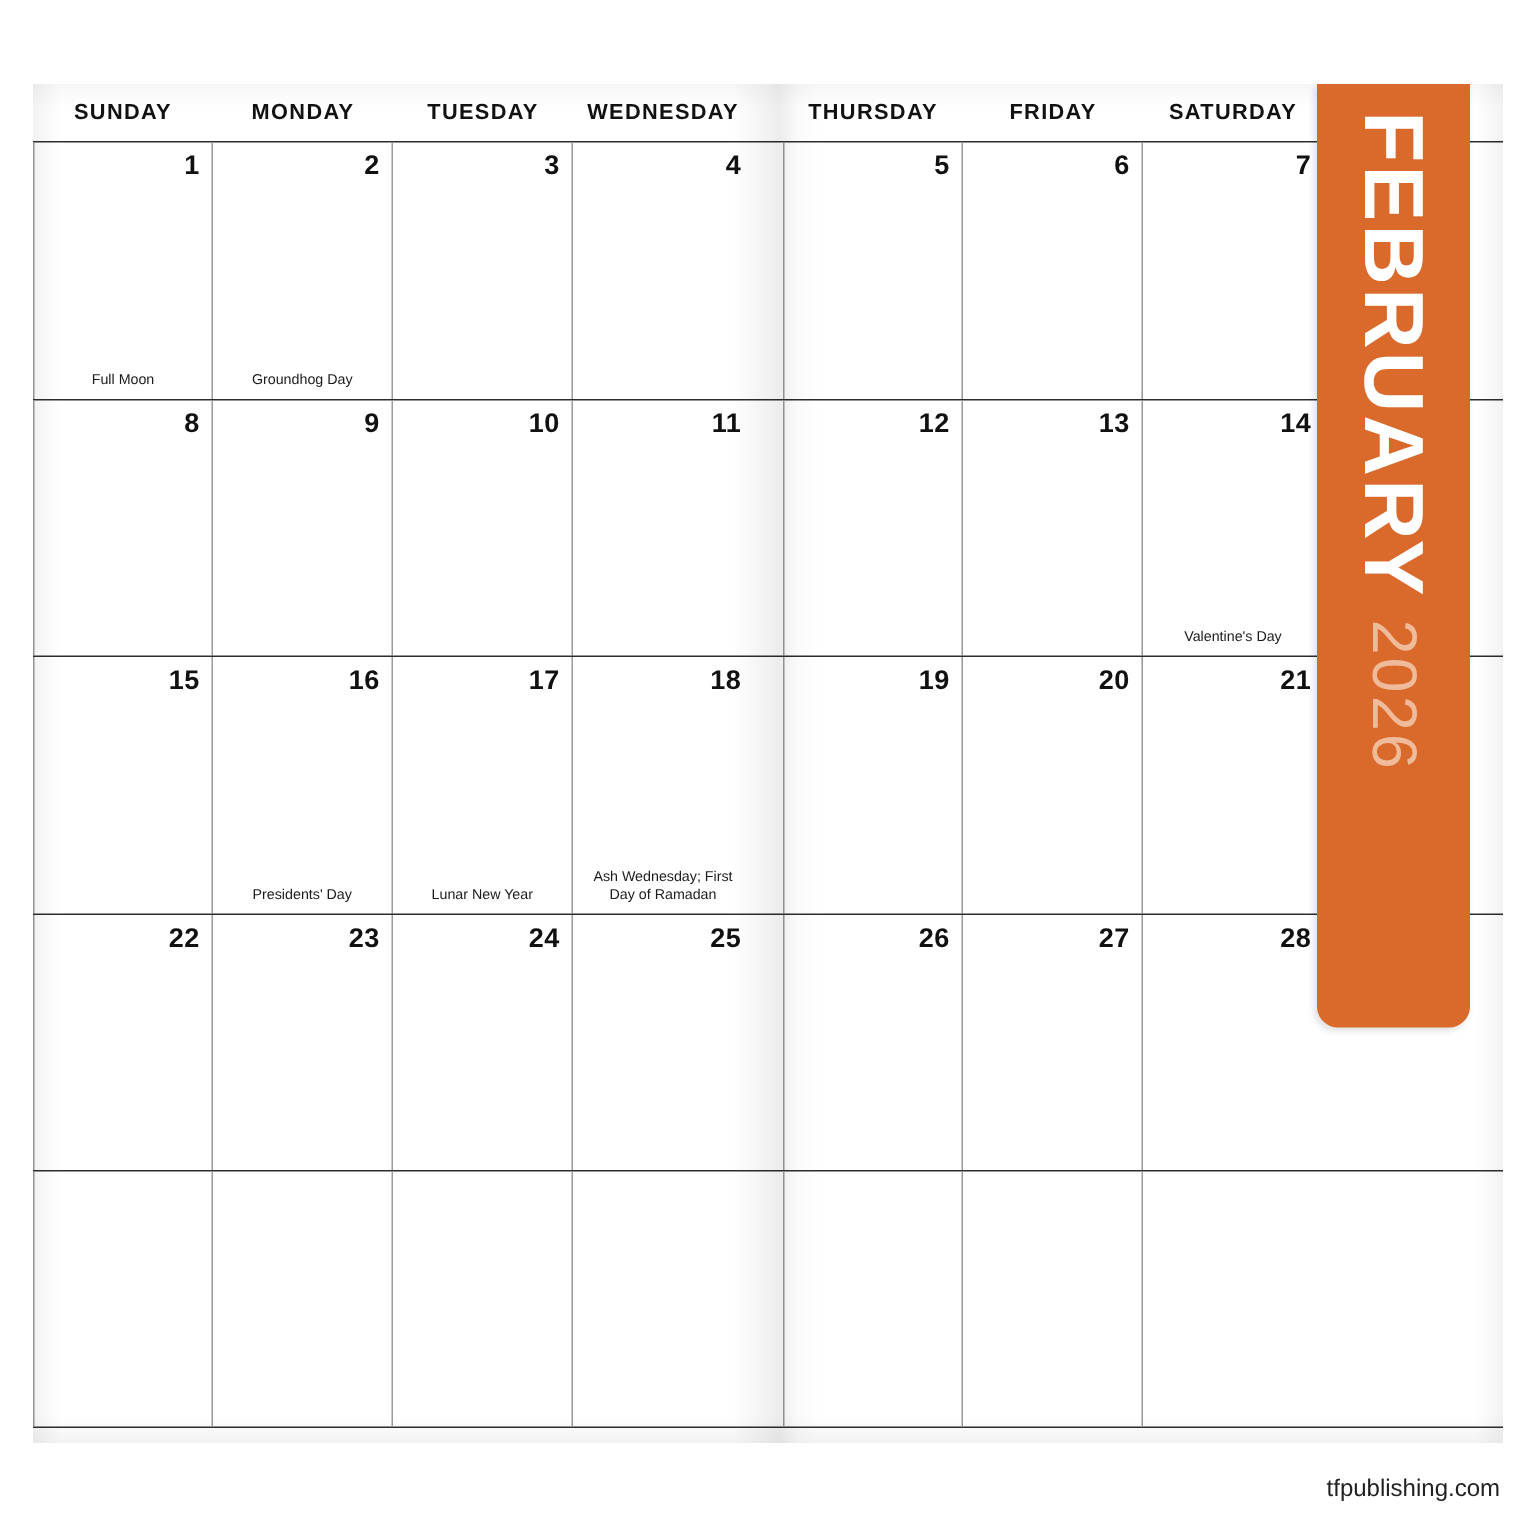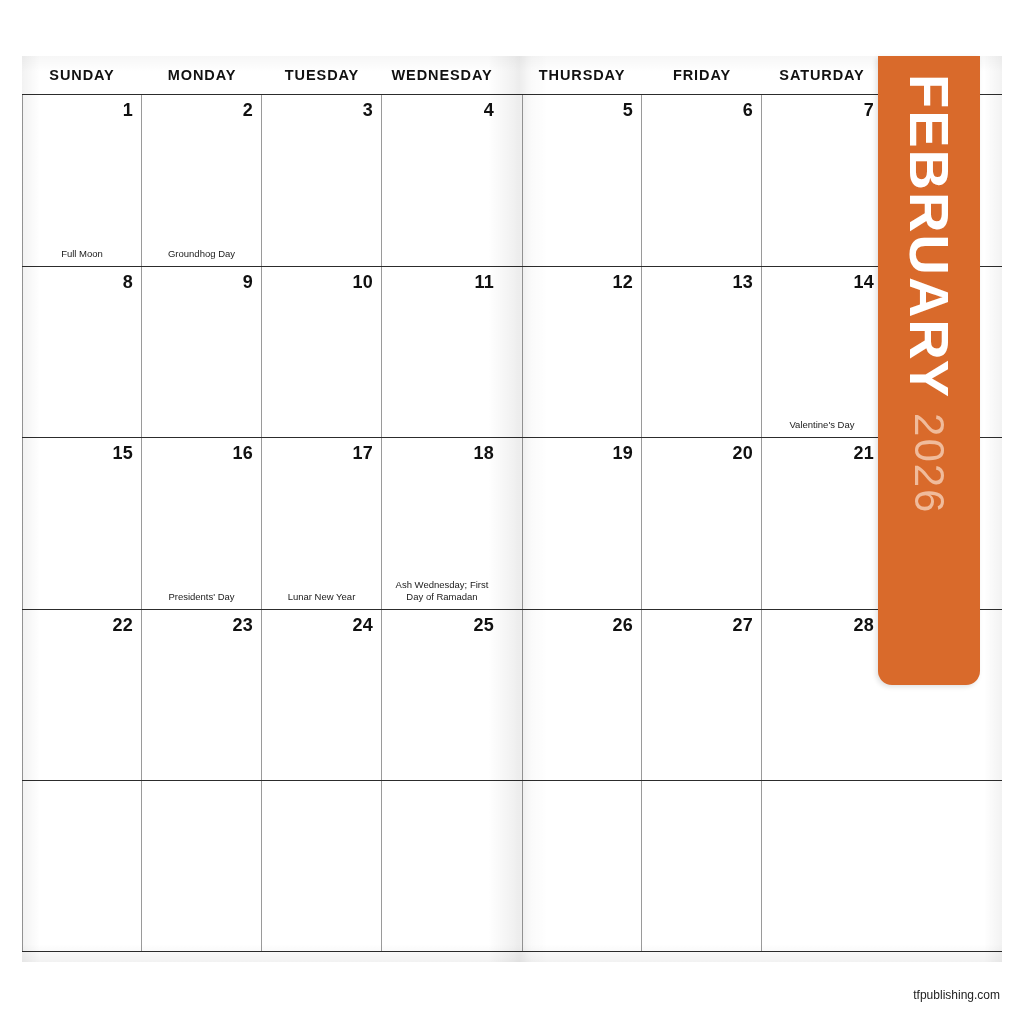--- a/index.html
+++ b/index.html
@@ -187,21 +187,21 @@
     letter-spacing: 2px;
     line-height: 1;
     margin-left: 14px;
     font-weight: normal;
   }
 
   .brand {
     position: absolute;
     right: 24px;
     bottom: 22px;
-    font-size: 12px;
+    font-size: 16px;
     color: #222222;
     z-index: 7;
   }
 </style>
 </head>
 <body>
 
 <div id="page">
 
   <div class="spread">

